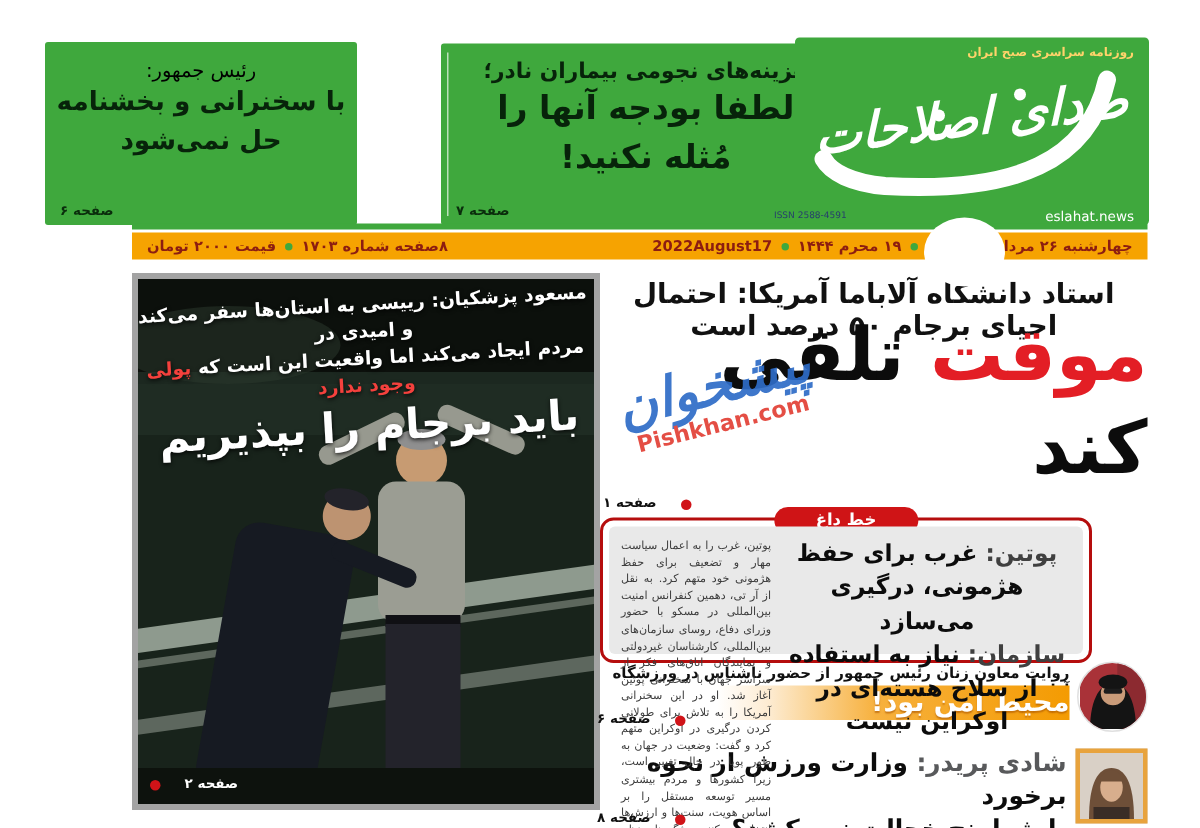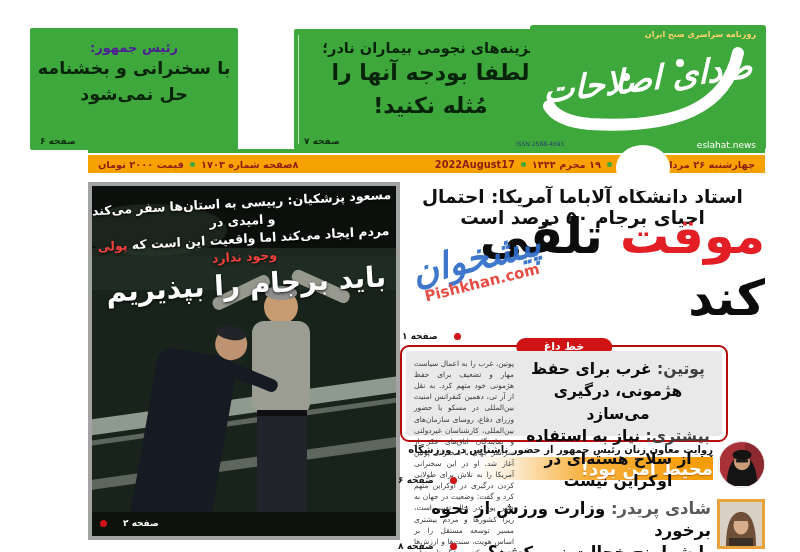--- a/index.html
+++ b/index.html
@@ -4,21 +4,21 @@
 <style>
   * { margin:0; padding:0; box-sizing:border-box; }
   html,body { background:#fff; }
   body { width:800px; height:552px; font-family:"DejaVu Sans","Liberation Sans",sans-serif; }
   .page { position:relative; width:800px; height:552px; overflow:hidden; direction:rtl; background:#fff; }
   .abs { position:absolute; }
 
   
   .greenbox { position:absolute; background:#3fa83d; color:#07230a; text-align:center; border-radius:2px; }
   .box-president { left:30px; top:28px; width:208px; height:122px; padding-top:12px; }
-  .box-president .kicker { font-size:13px; font-weight:bold; color:#4c1d95; }
+  .box-president .kicker { font-size:13px; font-weight:normal; color:#000000; }
   .box-president .bigline { font-size:17.5px; font-weight:bold; line-height:26px; color:#07230a; }
   .box-patients { left:246px; top:29px; width:273px; height:121px; padding-top:11px;margin-left:48px; }
   .box-patients .kicker { font-size:14.5px; font-weight:bold; }
   .box-patients .bigline { font-size:22px; font-weight:bold; line-height:33px; }
   .inner-hairline { position:absolute; top:6px; bottom:6px; width:1px; background:rgba(255,255,255,.65); }
   .hl-r { right:4px; } .hl-l { left:4px; }
   .box-page { position:absolute; left:10px; bottom:4px; font-size:9px; font-weight:bold; color:#0a2d0c; }
 
   
   .masthead { left:530px; top:25px; width:236px; height:125px; background:#3fa83d; border-radius:3px; overflow:hidden; }
@@ -162,21 +162,21 @@
     <span class="rdot"></span>
     <span>صفحه ۱</span>
   </div>
 
   <div class="abs hotbox">
     <div class="hotlabel">خط داغ</div>
     <div class="hot-inner">
       <div class="hot-heads">
         <span class="hot-name">پوتین:</span>
         <span>غرب برای حفظ هژمونی، درگیری می‌سازد</span><br>
-        <span class="hot-name">بیشتری:</span>
+        <span class="hot-name">سازمان:</span>
         <span>نیاز به استفاده از سلاح هسته‌ای در اوکراین نیست</span>
       </div>
       <div class="hot-bodycol">
         <div class="hot-body">پوتین، غرب را به اعمال سیاست مهار و تضعیف برای حفظ هژمونی خود متهم کرد. به نقل از آر تی، دهمین کنفرانس امنیت بین‌المللی در مسکو با حضور وزرای دفاع، روسای سازمان‌های بین‌المللی، کارشناسان غیردولتی و نمایندگان اتاق‌های فکر از سراسر جهان با سخنرانی پوتین آغاز شد. او در این سخنرانی آمریکا را به تلاش برای طولانی کردن درگیری در اوکراین متهم کرد و گفت: وضعیت در جهان به طور پویا در حال تغییر است، زیرا کشورها و مردم بیشتری مسیر توسعه مستقل را بر اساس هویت، سنت‌ها و ارزش‌ها انتخاب می‌کنند. ویژگی‌های نظم جهانی چندقطبی در حال شکل‌گیری است...</div>
         <div class="hot-page">صفحه ۷</div>
       </div>
     </div>
   </div>
 
   <div class="abs stadium">

